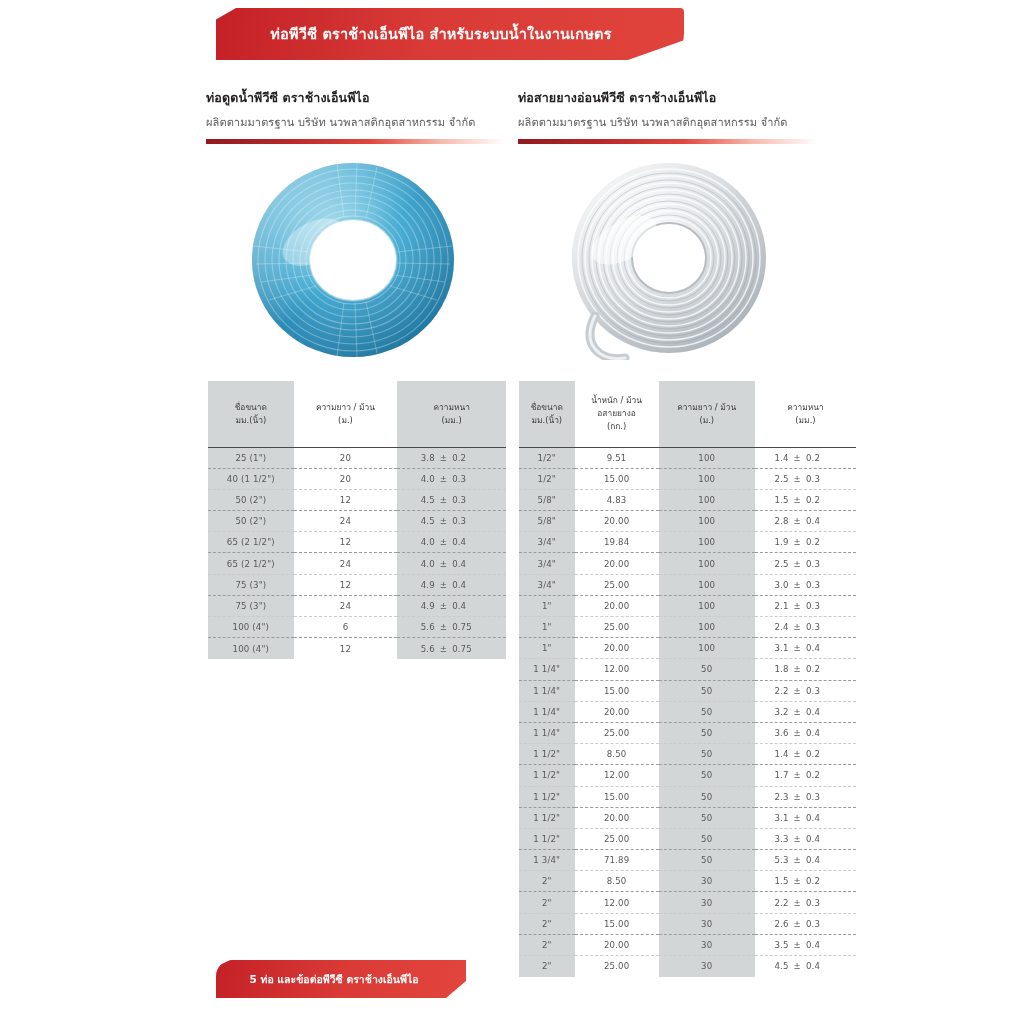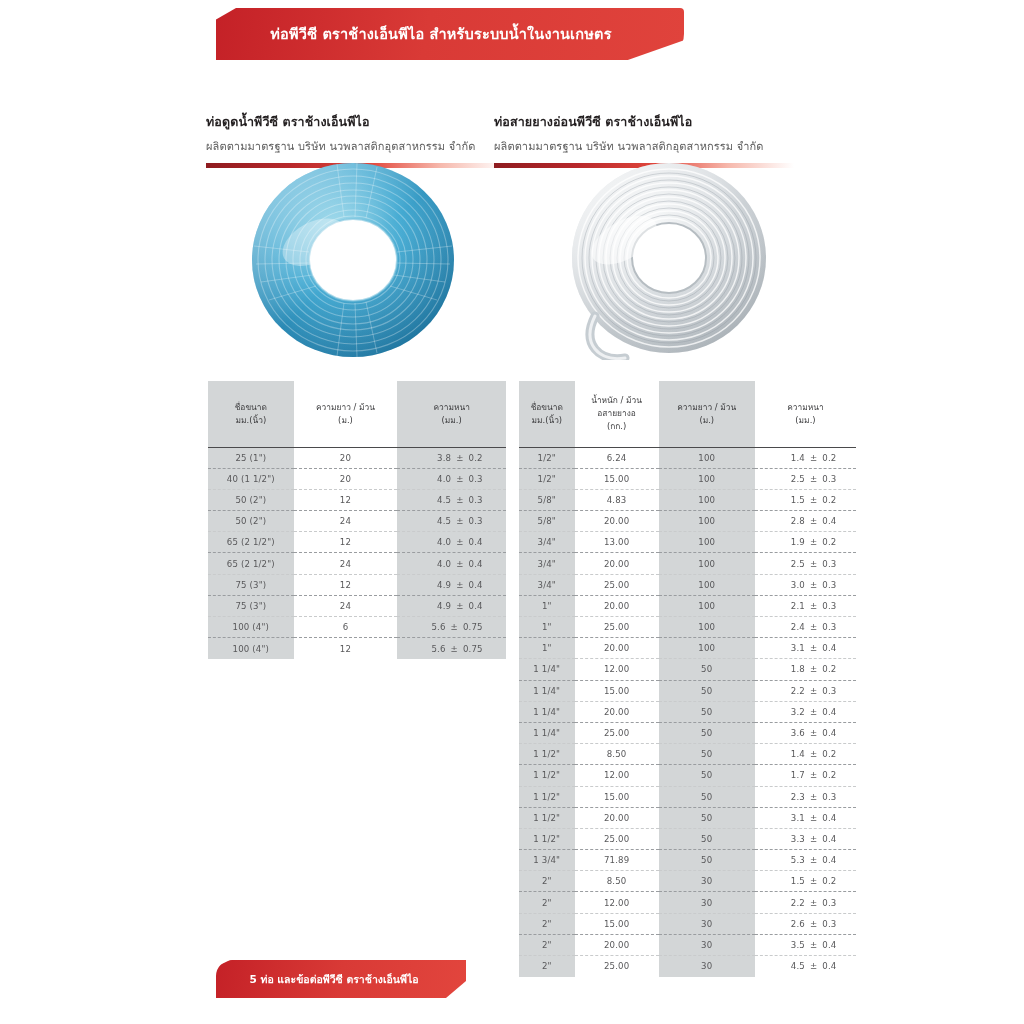--- a/index.html
+++ b/index.html
@@ -27,24 +27,24 @@
     position: absolute; inset: 0;
     display: flex; align-items: center; justify-content: center;
     color: #ffffff; font-size: 14.5px; font-weight: bold;
     letter-spacing: .2px; padding-right: 18px; padding-bottom: 2px;
     white-space: nowrap;
   }
 
   
   .sec { position: absolute; }
   .sec.left  { left: 206px; top: 88px; width: 300px; }
-  .sec.right { left: 494px; top: 88px; width: 300px; }
+  .sec.right { left: 518px; top: 88px; width: 300px; }
   .sec-title {
     font-size: 12.5px; font-weight: bold; color: #231f20;
-    letter-spacing: .1px; white-space: nowrap; margin-top: 24px;
+    letter-spacing: .1px; white-space: nowrap;
   }
   .sec-sub {
     margin-top: 5px; font-size: 11px; color: #5d5d5d;
     letter-spacing: .1px; white-space: nowrap;
   }
   .rule {
     margin-top: 8px; height: 5px; width: 100%;
     background: linear-gradient(90deg, #8e1b1f 0%, #b8282b 28%, #e2473c 55%, #f6b8ac 78%, #ffffff 100%);
   }
 
@@ -72,21 +72,21 @@
   table.spec.right th { height: 66px; }
   table.spec td {
     text-align: center; height: 21.2px; padding: 0 2px;
     border-bottom: 1px dashed #c9cbcc;
     white-space: nowrap; letter-spacing: .15px;
   }
   table.spec tbody tr:nth-child(odd) td { border-bottom: 1px dashed #9a9da0; }
   table.spec tbody tr:last-child td { border-bottom: none; }
   .shade { background: #d3d6d7; }
   .plain { background: #ffffff; }
-  .tol { display: inline-block; min-width: 62px; text-align: right; }
+  .tol { display: inline-block; min-width: 62px; text-align: left; }
   .tol .pm { padding: 0 5px; }
 
   
   .footer-wrap { position: absolute; left: 216px; top: 960px; width: 250px; height: 38px; }
   .footer-tab {
     position: absolute; inset: 0;
     background: linear-gradient(100deg, #c42127 0%, #d93a36 50%, #e2453d 100%);
     border-top-left-radius: 16px;
     clip-path: polygon(14px 0, 100% 0, 100% 55%, 92% 100%, 0 100%, 0 18%);
   }
@@ -303,21 +303,21 @@
         </th>
         <th class="plain">
           <span>ความหนา</span><br>
           <span>(มม.)</span>
         </th>
       </tr>
     </thead>
     <tbody>
         <tr>
           <td class="shade">1/2"</td>
-          <td class="plain">6.24</td>
+          <td class="plain">9.51</td>
           <td class="shade">100</td>
           <td class="plain"><span class="tol">1.4<span class="pm">±</span>0.2</span></td>
         </tr>
         <tr>
           <td class="shade">1/2"</td>
           <td class="plain">15.00</td>
           <td class="shade">100</td>
           <td class="plain"><span class="tol">2.5<span class="pm">±</span>0.3</span></td>
         </tr>
         <tr>
@@ -327,21 +327,21 @@
           <td class="plain"><span class="tol">1.5<span class="pm">±</span>0.2</span></td>
         </tr>
         <tr>
           <td class="shade">5/8"</td>
           <td class="plain">20.00</td>
           <td class="shade">100</td>
           <td class="plain"><span class="tol">2.8<span class="pm">±</span>0.4</span></td>
         </tr>
         <tr>
           <td class="shade">3/4"</td>
-          <td class="plain">13.00</td>
+          <td class="plain">19.84</td>
           <td class="shade">100</td>
           <td class="plain"><span class="tol">1.9<span class="pm">±</span>0.2</span></td>
         </tr>
         <tr>
           <td class="shade">3/4"</td>
           <td class="plain">20.00</td>
           <td class="shade">100</td>
           <td class="plain"><span class="tol">2.5<span class="pm">±</span>0.3</span></td>
         </tr>
         <tr>

